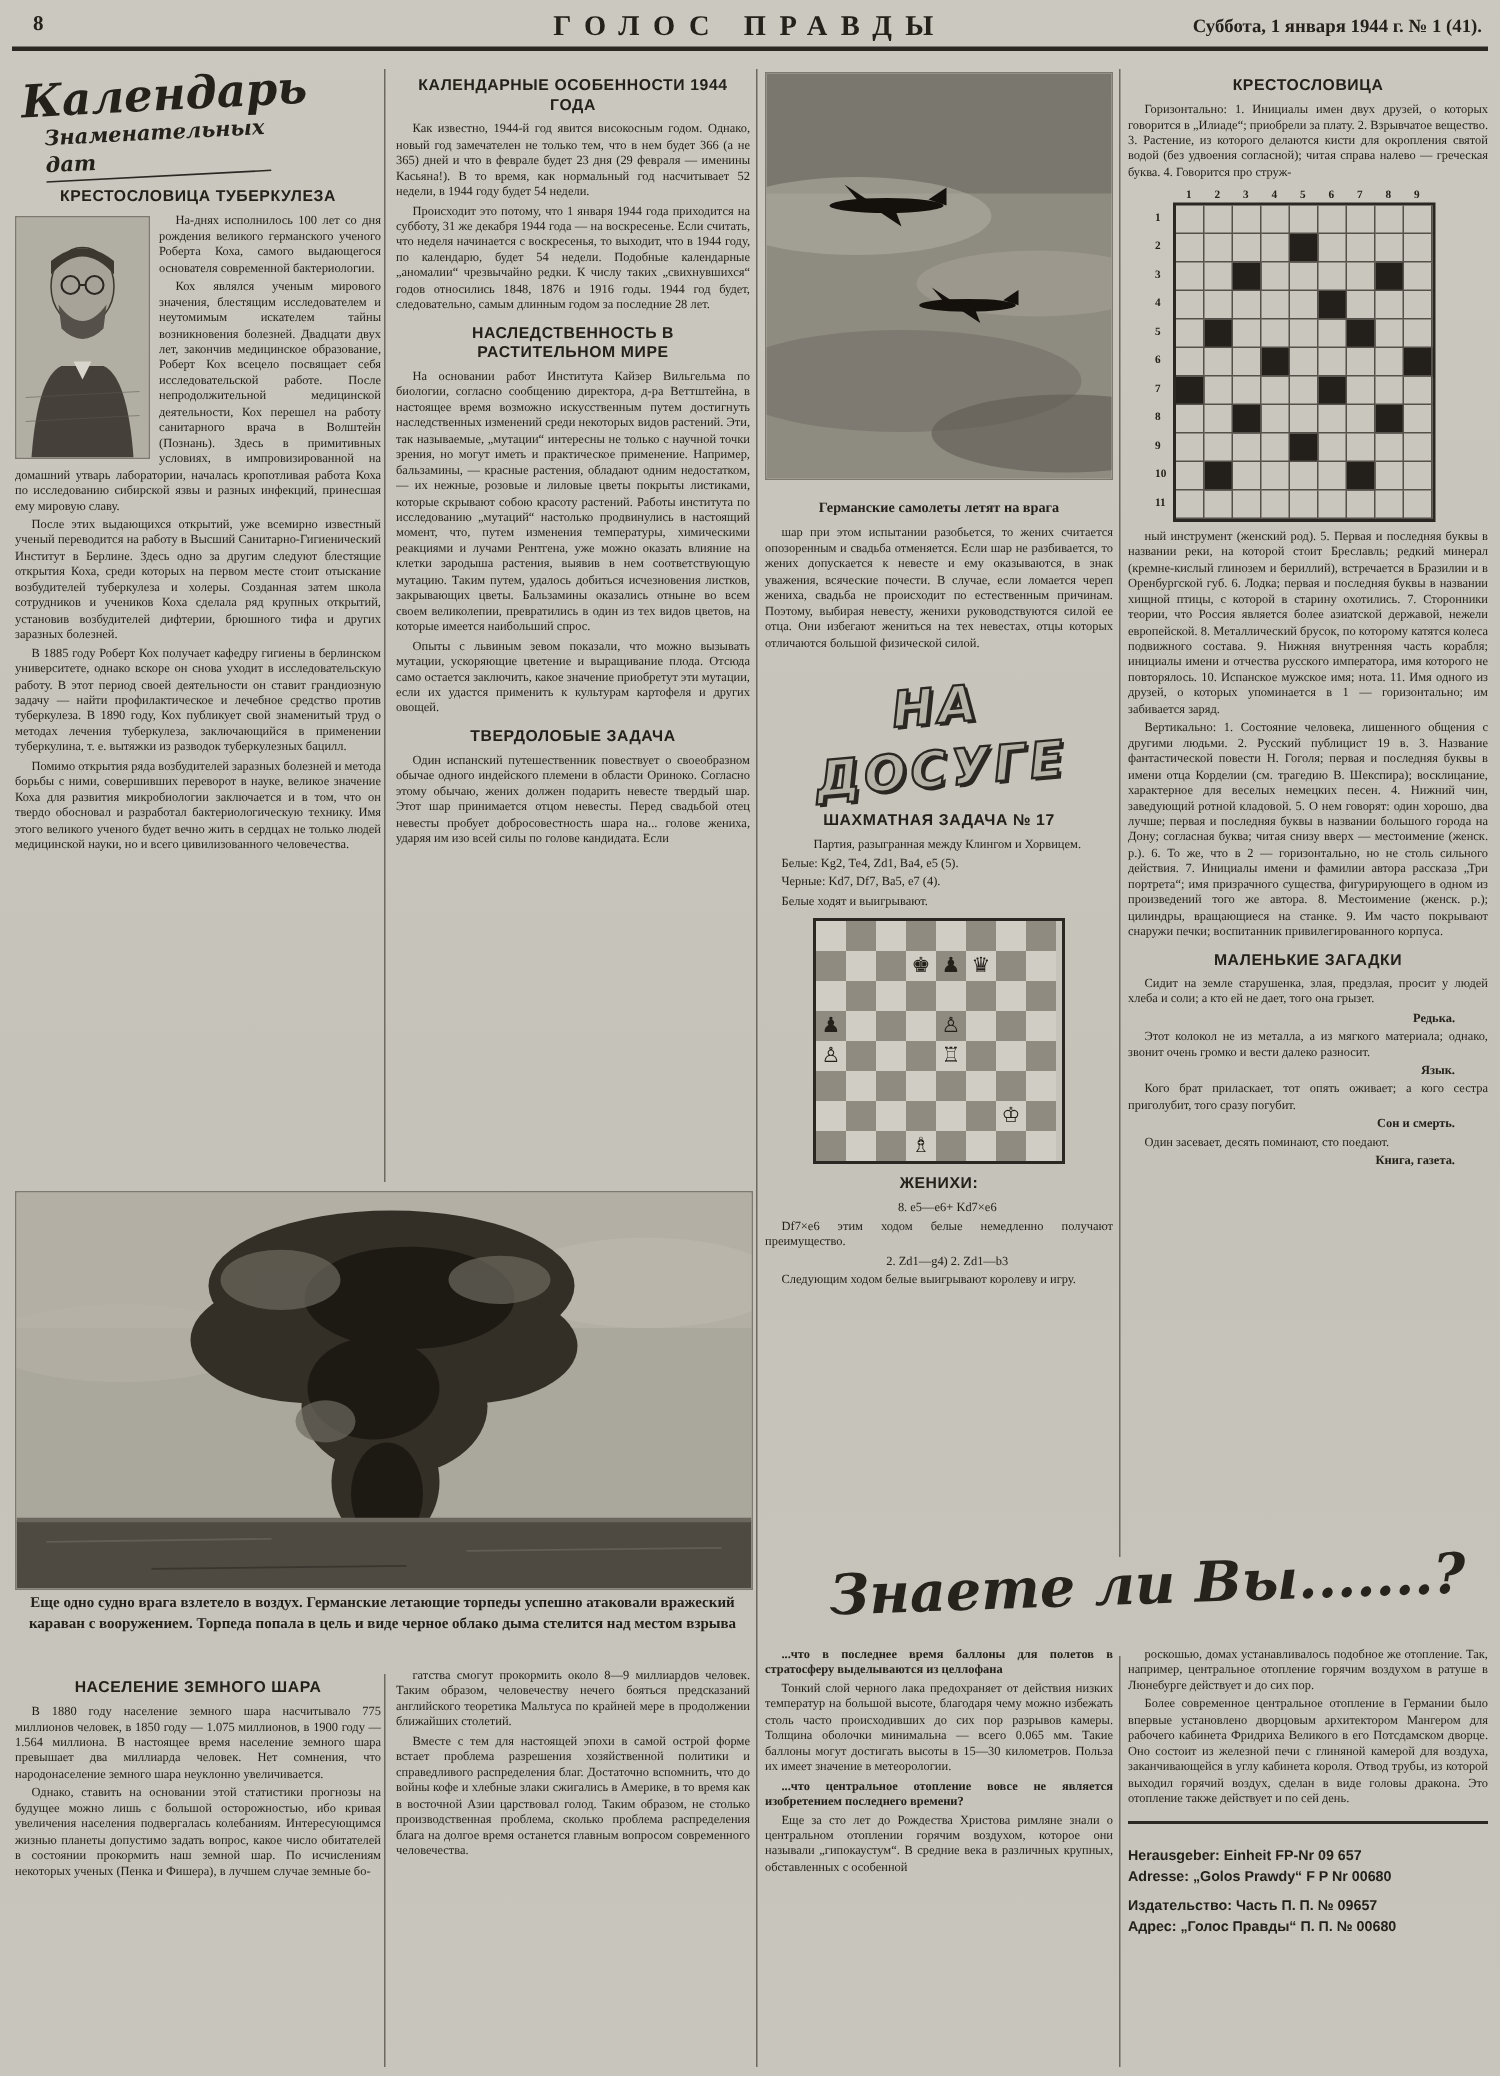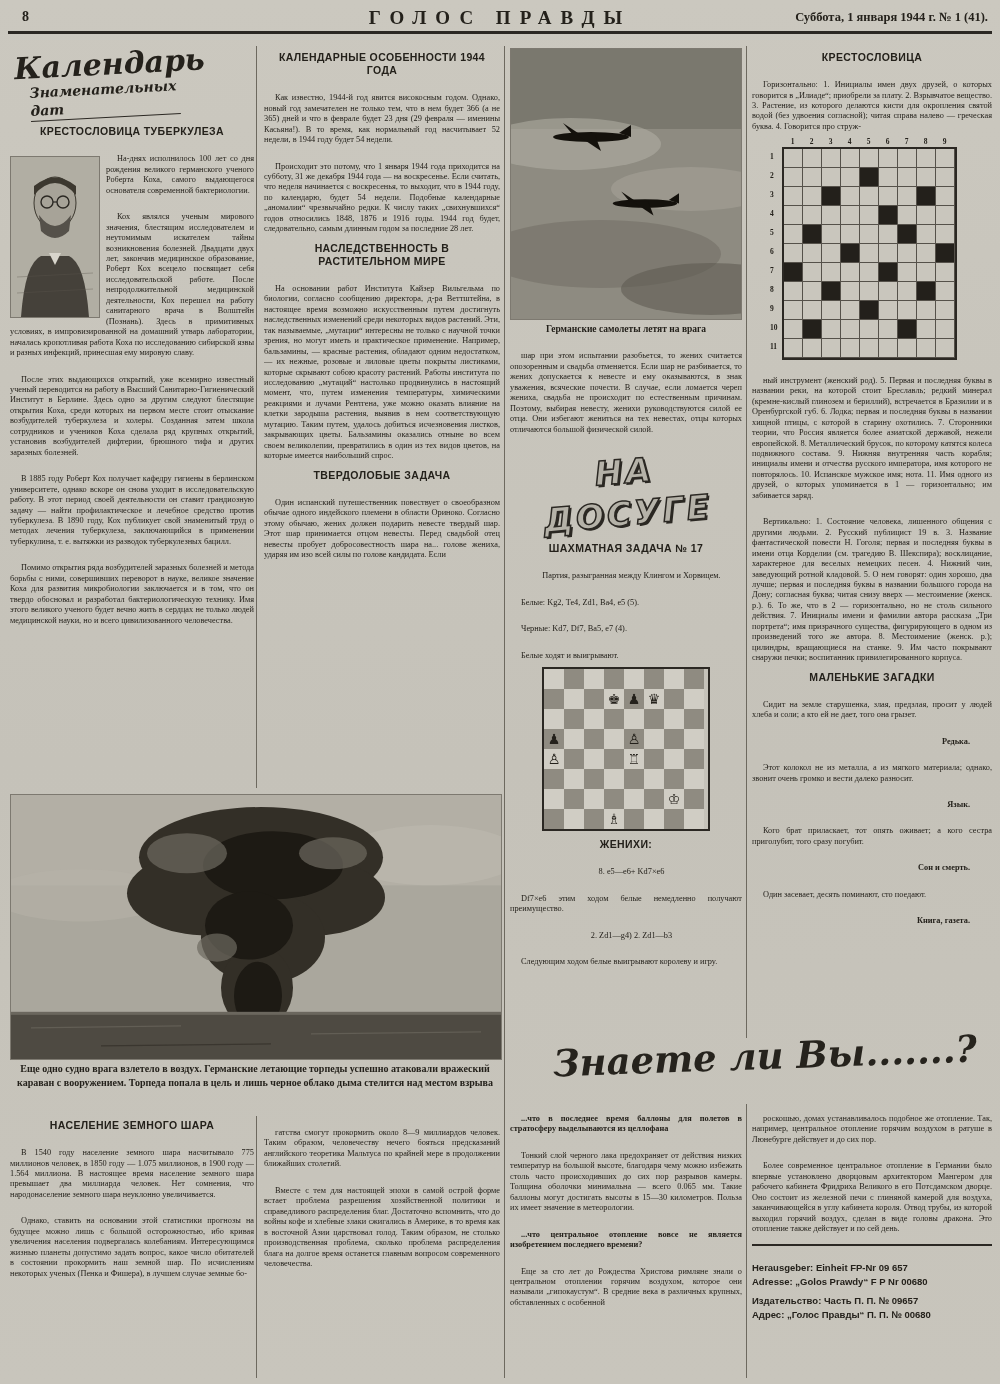--- a/index.html
+++ b/index.html
@@ -5,21 +5,21 @@
   html,body{margin:0;padding:0;background:#8a877e;}
   .page{position:relative;width:1000px;height:1384px;background:linear-gradient(180deg,#cbc8bf,#c5c2b9 55%,#c8c5bc);
         font-family:"Liberation Serif","DejaVu Serif",serif;color:#24211b;overflow:hidden;}
   
   .hdr-num{position:absolute;left:22px;top:9px;font-size:14px;font-weight:bold;}
   .hdr-title{position:absolute;left:0;right:0;top:7px;text-align:center;font-size:19px;font-weight:bold;letter-spacing:9px;}
   .hdr-date{position:absolute;right:12px;top:10px;font-size:12.5px;font-weight:bold;}
   .hdr-rule{position:absolute;left:8px;right:8px;top:31px;height:3px;background:#2b2823;}
   
   .col{position:absolute;font-size:8.3px;line-height:1.26;text-align:justify;overflow:hidden;}
-  .col p{margin:16px 0 2px;text-indent:11px;}
+  .col p{margin:0 0 2px;text-indent:11px;}
   #col1{left:10px;top:44px;width:244px;height:746px;}
   #col2{left:264px;top:44px;width:236px;height:746px;}
   #col3{left:510px;top:44px;width:232px;height:998px;}
   #col4{left:752px;top:44px;width:240px;height:1006px;}
   #pop-a{left:10px;top:1112px;width:244px;height:270px;}
   #pop-b{left:264px;top:1112px;width:236px;height:270px;}
   #dyk-c{left:510px;top:1098px;width:232px;height:286px;}
   #dyk-d{left:752px;top:1098px;width:240px;height:286px;}
   .vrule{position:absolute;width:1px;background:#6d695f;}
   #vr1{left:256px;top:46px;height:742px;}
@@ -32,21 +32,21 @@
          font-size:10.5px;letter-spacing:.4px;margin:7px 4px 4px;line-height:1.25;text-indent:0;}
   
   .cal-script{margin:4px 0 6px 4px;}
   .cal-script-1{font-family:"DejaVu Serif",serif;font-style:italic;font-weight:bold;font-size:30px;line-height:1;transform:rotate(-3deg);}
   .cal-script-2{font-family:"DejaVu Serif",serif;font-style:italic;font-weight:bold;font-size:14px;transform:rotate(-3deg);
                 margin:3px 0 0 16px;width:150px;border-bottom:1px solid #2b2823;padding-bottom:1px;}
   
   .portrait{float:left;width:88px;height:160px;margin:2px 6px 2px 0;border:1px solid #7d7970;}
   .photo{margin:4px 0 2px;border:1px solid #7d7970;font-size:0;}
   .photo svg{display:block;width:100%;height:auto;}
-  .caption{font-weight:bold;font-size:9.5px;text-align:center;margin:3px 0 5px;line-height:1.3;text-indent:0;}
+  .caption{font-weight:bold;font-size:9.5px;text-align:center;margin:13px 0 5px;line-height:1.3;text-indent:0;}
   #explosion{position:absolute;left:10px;top:794px;width:490px;height:264px;border:1px solid #7d7970;font-size:0;}
   #explosion svg{display:block;width:100%;height:100%;}
   #expl-caption{position:absolute;left:10px;top:1062px;width:490px;font-weight:bold;font-size:10px;line-height:1.35;text-align:center;}
   
   .leisure{transform:rotate(-5deg);font-family:"DejaVu Sans",sans-serif;font-weight:bold;font-style:italic;
            font-size:33px;letter-spacing:3px;text-align:center;margin:16px 0 8px;color:#b5b2a8;
            -webkit-text-stroke:1.5px #2b2823;text-shadow:2px 2px 0 #2b2823;}
   
   .chess-meta{margin:2px 0;text-indent:0;}
   .center{text-align:center;text-indent:0;}
@@ -120,20 +120,21 @@
       <p>Помимо открытия ряда возбудителей заразных болезней и метода борьбы с ними, совершивших переворот в науке, великое значение Коха для развития микробиологии заключается и в том, что он твердо обосновал и разработал бактериологическую технику. Имя этого великого ученого будет вечно жить в сердцах не только людей медицинской науки, но и всего цивилизованного человечества.</p>
     </div>
   </section>
 
   <section class="col" id="col2">
     <h2 class="h-art">КАЛЕНДАРНЫЕ ОСОБЕННОСТИ 1944 ГОДА</h2>
     <p>Как известно, 1944-й год явится високосным годом. Однако, новый год замечателен не только тем, что в нем будет 366 (а не 365) дней и что в феврале будет 23 дня (29 февраля — именины Касьяна!). В то время, как нормальный год насчитывает 52 недели, в 1944 году будет 54 недели.</p>
     <p>Происходит это потому, что 1 января 1944 года приходится на субботу, 31 же декабря 1944 года — на воскресенье. Если считать, что неделя начинается с воскресенья, то выходит, что в 1944 году, по календарю, будет 54 недели. Подобные календарные „аномалии“ чрезвычайно редки. К числу таких „свихнувшихся“ годов относились 1848, 1876 и 1916 годы. 1944 год будет, следовательно, самым длинным годом за последние 28 лет.</p>
     <h2 class="h-art">НАСЛЕДСТВЕННОСТЬ В РАСТИТЕЛЬНОМ МИРЕ</h2>
     <p>На основании работ Института Кайзер Вильгельма по биологии, согласно сообщению директора, д-ра Веттштейна, в настоящее время возможно искусственным путем достигнуть наследственных изменений среди некоторых видов растений. Эти, так называемые, „мутации“ интересны не только с научной точки зрения, но могут иметь и практическое применение. Например, бальзамины, — красные растения, обладают одним недостатком, — их нежные, розовые и лиловые цветы покрыты листиками, которые скрывают собою красоту растений. Работы института по исследованию „мутаций“ настолько продвинулись в настоящий момент, что, путем изменения температуры, химическими реакциями и лучами Рентгена, уже можно оказать влияние на клетки зародыша растения, выявив в нем соответствующую мутацию. Таким путем, удалось добиться исчезновения листков, закрывающих цветы. Бальзамины оказались отныне во всем своем великолепии, превратились в один из тех видов цветов, на которые имеется наибольший спрос.</p>
+    <p>Опыты с львиным зевом показали, что можно вызывать мутации, ускоряющие цветение и выращивание плода. Отсюда само остается заключить, какое значение приобретут эти мутации, если их удастся применить к культурам картофеля и других овощей.</p>
     <h2 class="h-art">ТВЕРДОЛОБЫЕ ЗАДАЧА</h2>
     <p>Один испанский путешественник повествует о своеобразном обычае одного индейского племени в области Ориноко. Согласно этому обычаю, жених должен подарить невесте твердый шар. Этот шар принимается отцом невесты. Перед свадьбой отец невесты пробует добросовестность шара на... голове жениха, ударяя им изо всей силы по голове кандидата. Если</p>
   </section>
 
   <section class="col" id="col3">
     <div class="photo">
       <svg viewBox="0 0 230 270">
         <rect width="230" height="270" fill="#8e8b81"></rect>
         <rect y="0" width="230" height="80" fill="#767369" opacity="0.8"></rect>
         <ellipse cx="60" cy="95" rx="90" ry="26" fill="#b3b0a6" opacity="0.55"></ellipse>
@@ -405,25 +406,25 @@
         <ellipse cx="322" cy="58" rx="34" ry="16"></ellipse>
         <ellipse cx="206" cy="152" rx="20" ry="14"></ellipse>
       </g>
       <rect y="218" width="490" height="45" fill="#4e4a42"></rect>
       <rect y="216" width="490" height="3" fill="#6b675e"></rect>
       <line x1="20" y1="232" x2="170" y2="230" stroke="#625e55" stroke-width="1.2"></line>
       <line x1="300" y1="238" x2="470" y2="236" stroke="#625e55" stroke-width="1.2"></line>
       <line x1="90" y1="250" x2="260" y2="248" stroke="#3a362f" stroke-width="1.2"></line>
     </svg>
   </div>
-  <div id="expl-caption">Еще одно судно врага взлетело в воздух. Германские летающие торпеды успешно атаковали вражеский караван с вооружением. Торпеда попала в цель и лишь черное облако дыма стелится над местом взрыва</div>
+  <div id="expl-caption">Еще одно судно врага взлетело в воздух. Германские летающие торпеды успешно атаковали вражеский караван с вооружением. Торпеда попала в цель и виде черное облако дыма стелится над местом взрыва</div>
 
   <section class="col" id="pop-a">
     <h2 class="h-art">НАСЕЛЕНИЕ ЗЕМНОГО ШАРА</h2>
-    <p>В 1540 году население земного шара насчитывало 775 миллионов человек, в 1850 году — 1.075 миллионов, в 1900 году — 1.564 миллиона. В настоящее время население земного шара превышает два миллиарда человек. Нет сомнения, что народонаселение земного шара неуклонно увеличивается.</p>
+    <p>В 1880 году население земного шара насчитывало 775 миллионов человек, в 1850 году — 1.075 миллионов, в 1900 году — 1.564 миллиона. В настоящее время население земного шара превышает два миллиарда человек. Нет сомнения, что народонаселение земного шара неуклонно увеличивается.</p>
     <p>Однако, ставить на основании этой статистики прогнозы на будущее можно лишь с большой осторожностью, ибо кривая увеличения населения подвергалась колебаниям. Интересующимся жизнью планеты допустимо задать вопрос, какое число обитателей в состоянии прокормить наш земной шар. По исчислениям некоторых ученых (Пенка и Фишера), в лучшем случае земные бо-</p>
   </section>
   <section class="col" id="pop-b">
     <p>гатства смогут прокормить около 8—9 миллиардов человек. Таким образом, человечеству нечего бояться предсказаний английского теоретика Мальтуса по крайней мере в продолжении ближайших столетий.</p>
     <p>Вместе с тем для настоящей эпохи в самой острой форме встает проблема разрешения хозяйственной политики и справедливого распределения благ. Достаточно вспомнить, что до войны кофе и хлебные злаки сжигались в Америке, в то время как в восточной Азии царствовал голод. Таким образом, не столько производственная проблема, сколько проблема распределения блага на долгое время останется главным вопросом современного человечества.</p>
   </section>
 
   <div id="znaete">Знаете ли Вы.......?</div>
   <section class="col" id="dyk-c">
     <p class="lead">...что в последнее время баллоны для полетов в стратосферу выделываются из целлофана</p>

